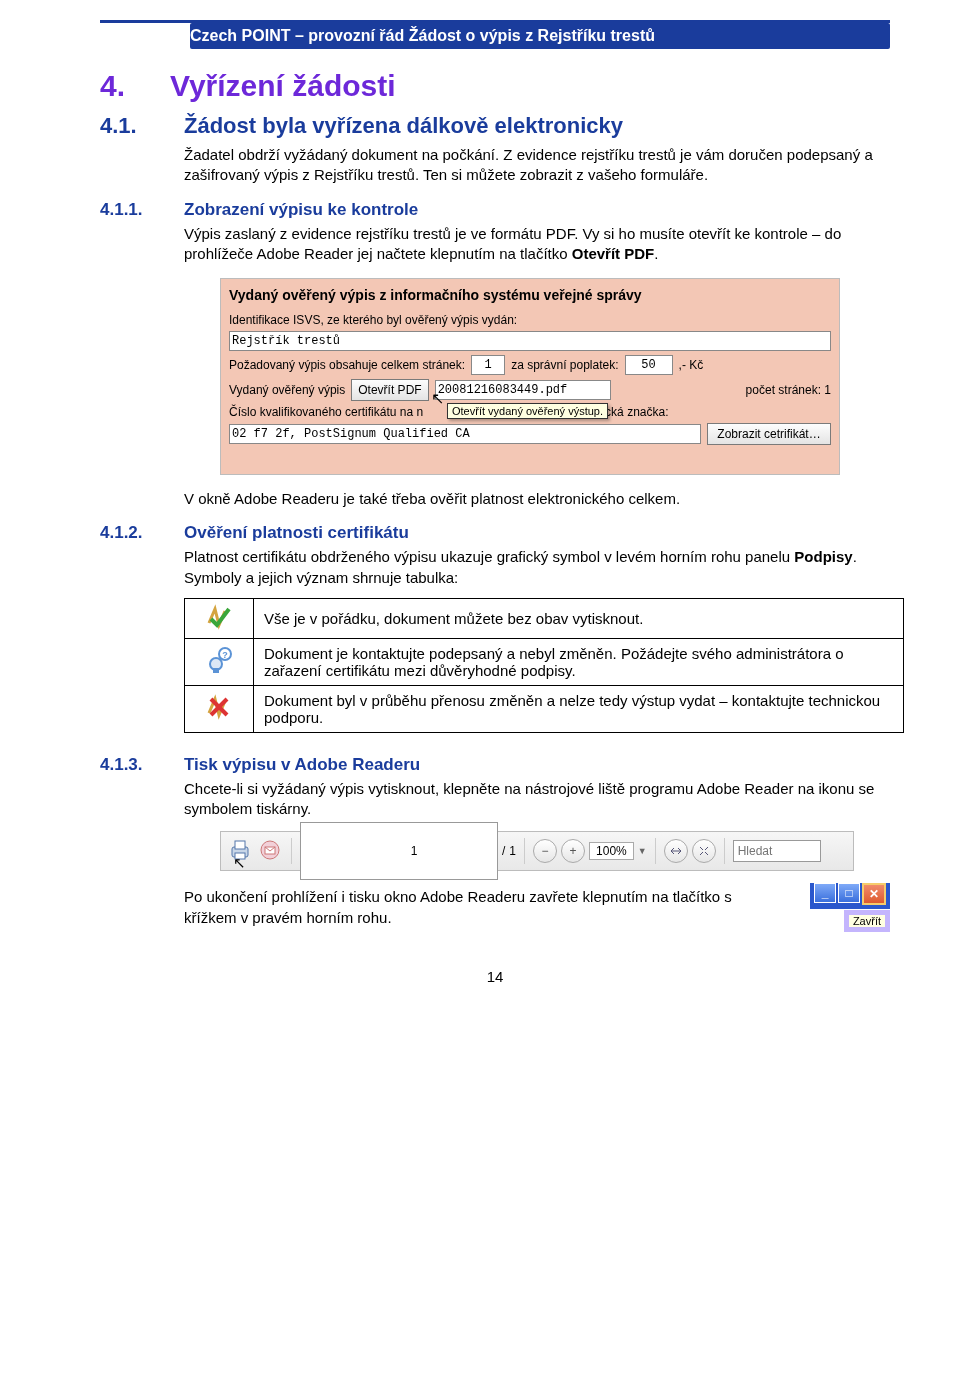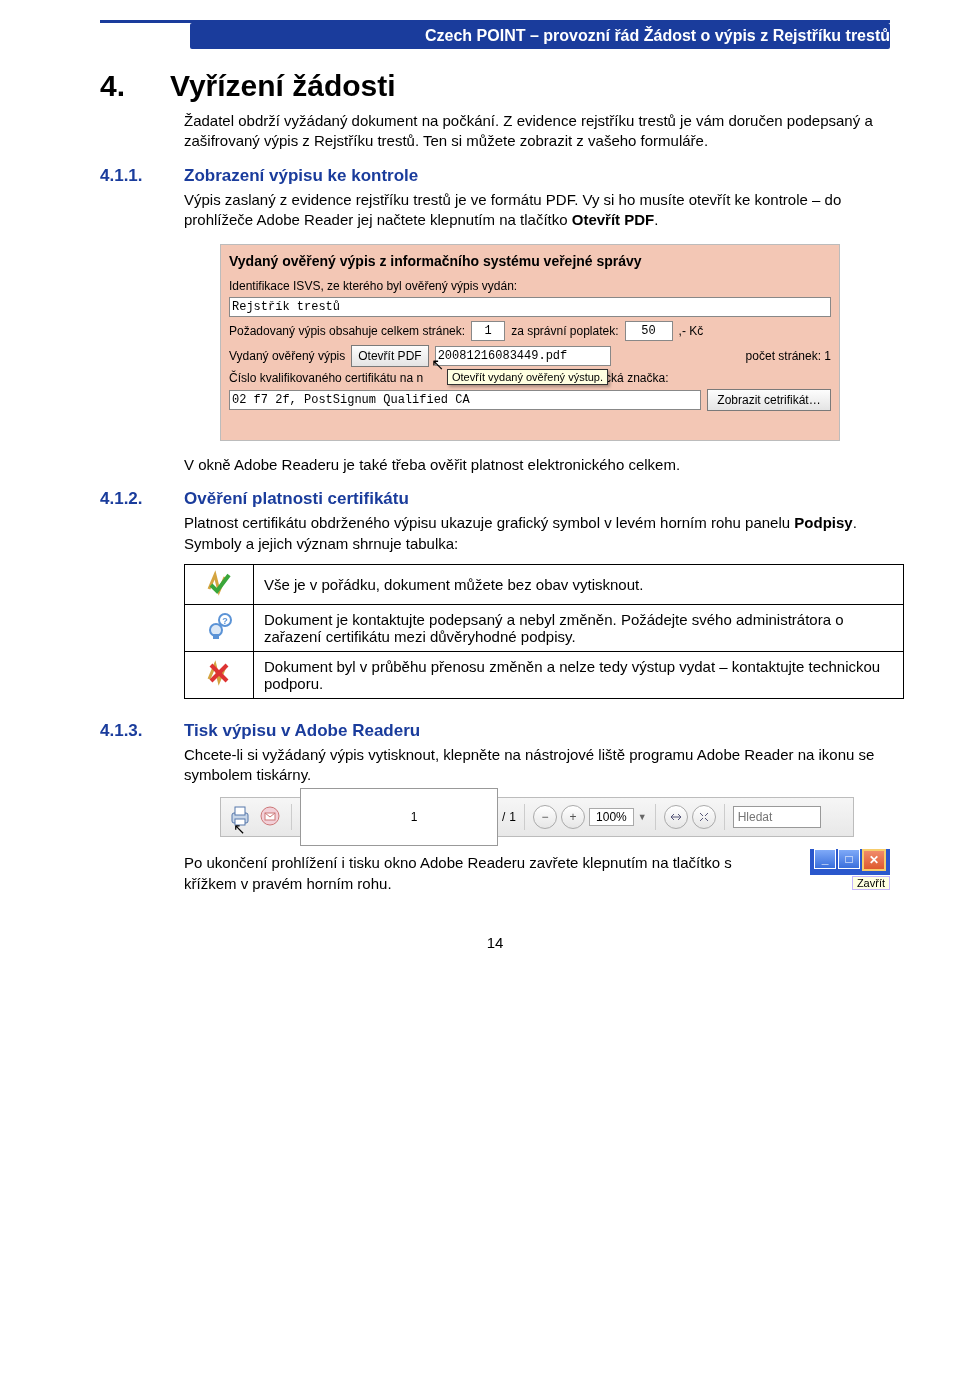--- a/index.html
+++ b/index.html
@@ -10,34 +10,34 @@
     color: #000;
     width: 960px;
   }
   .page {
     padding: 20px 70px 20px 100px;
   }
   .header-bar {
     background: #1a3c9c;
     color: #fff;
     font-weight: bold;
-    text-align: right;
+    text-align: left;
     padding: 4px 0;
     border-radius: 2px;
     margin-left: 90px;
     font-size: 16px;
   }
   .rule-above {
     height: 3px;
     background: #1a3c9c;
     margin-left: 0;
     margin-bottom: 0;
   }
   h1 {
-    color: #000000;
+    color: #6d28d9;
     font-size: 30px;
     margin: 20px 0 8px 0;
     font-weight: bold;
   }
   h1 .num { display:inline-block; width:70px; }
   h2 {
     color: #1a3c9c;
     font-size: 22px;
     margin: 10px 0 6px 0;
     font-weight: bold;
@@ -182,21 +182,21 @@
     background:linear-gradient(#7faaf8,#3a6fdc);
     color:#fff;
   }
   .winbuttons .wb.close {
     background:linear-gradient(#f08b6a,#de5a2f);
     border:2px solid #f6cc6b;
   }
   .wintip {
     margin-top:1px;
     background:#ffffe1;
-    border:1px solid #c4b5fd;
+    border:5px solid #c4b5fd;
     font-size:11px;
     padding:0 4px;
     float:right;
     clear:right;
   }
   .pagenum {
     text-align:center;
     font-size:15px;
     margin-top:30px;
   }
@@ -206,20 +206,23 @@
 <body>
 
 <div class="page">
   <div class="rule-above"></div>
   <div class="header-bar">Czech POINT – provozní řád Žádost o výpis z Rejstříku trestů</div>
 
   <h1>
     <span class="num">4.</span><span>Vyřízení žádosti</span>
   </h1>
 
+  <h2>
+    <span class="num">4.1.</span><span>Žádost byla vyřízena dálkově elektronicky</span>
+  </h2>
   <p class="bodyfull">Žadatel obdrží vyžádaný dokument na počkání. Z evidence rejstříku trestů je vám doručen podepsaný a zašifrovaný výpis z Rejstříku trestů. Ten si můžete zobrazit z vašeho formuláře.</p>
 
   <h3>
     <span class="num">4.1.1.</span><span>Zobrazení výpisu ke kontrole</span>
   </h3>
   <p class="bodyfull">
     <span>Výpis zaslaný z evidence rejstříku trestů je ve formátu PDF. Vy si ho musíte otevřít ke kontrole – do prohlížeče Adobe Reader jej načtete klepnutím na tlačítko </span><b>Otevřít PDF</b><span>.</span>
   </p>
 
   <div class="screenshot-box">

